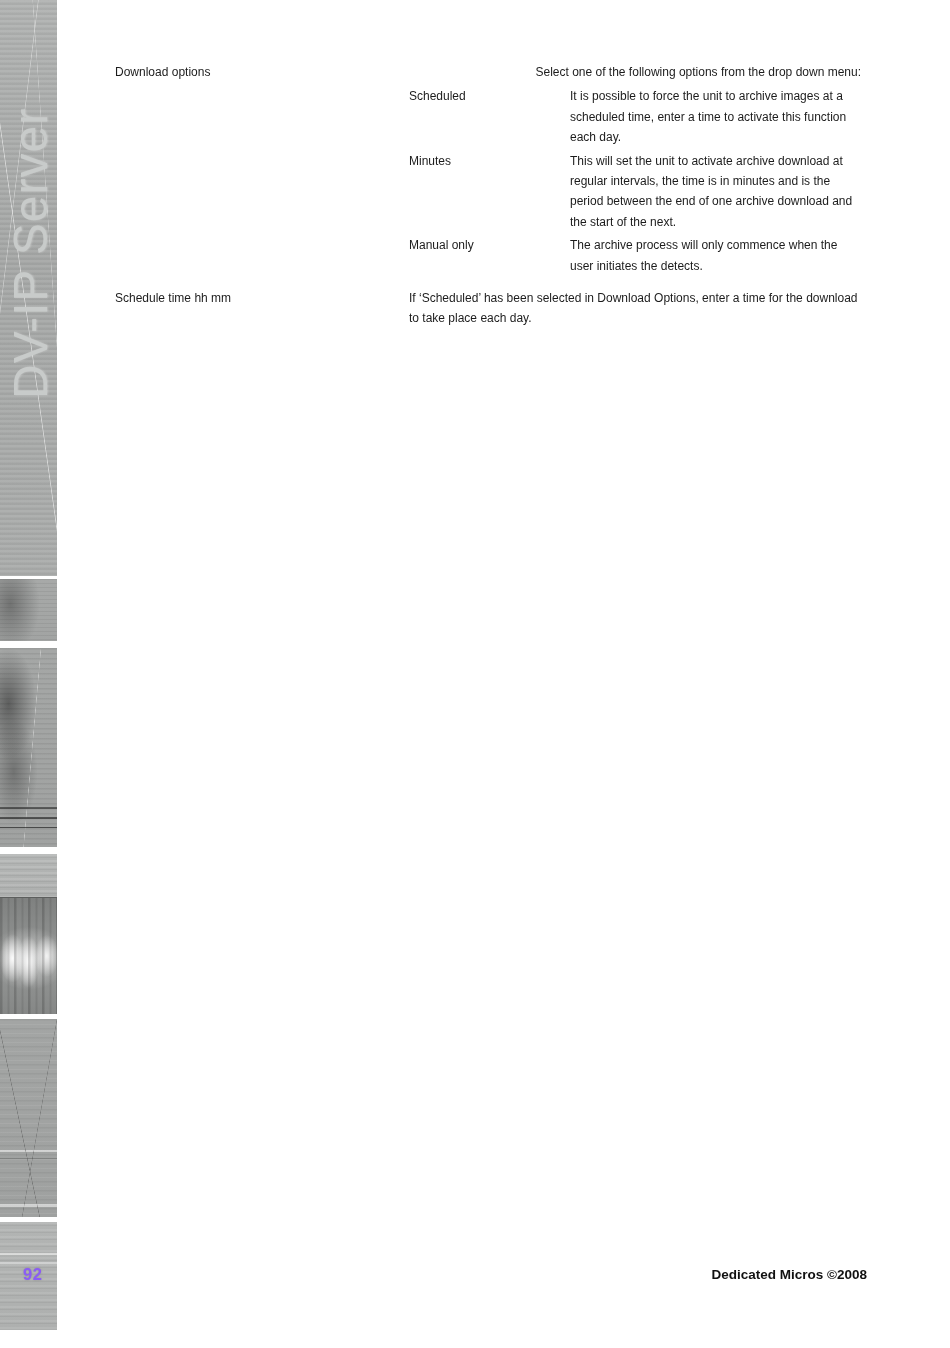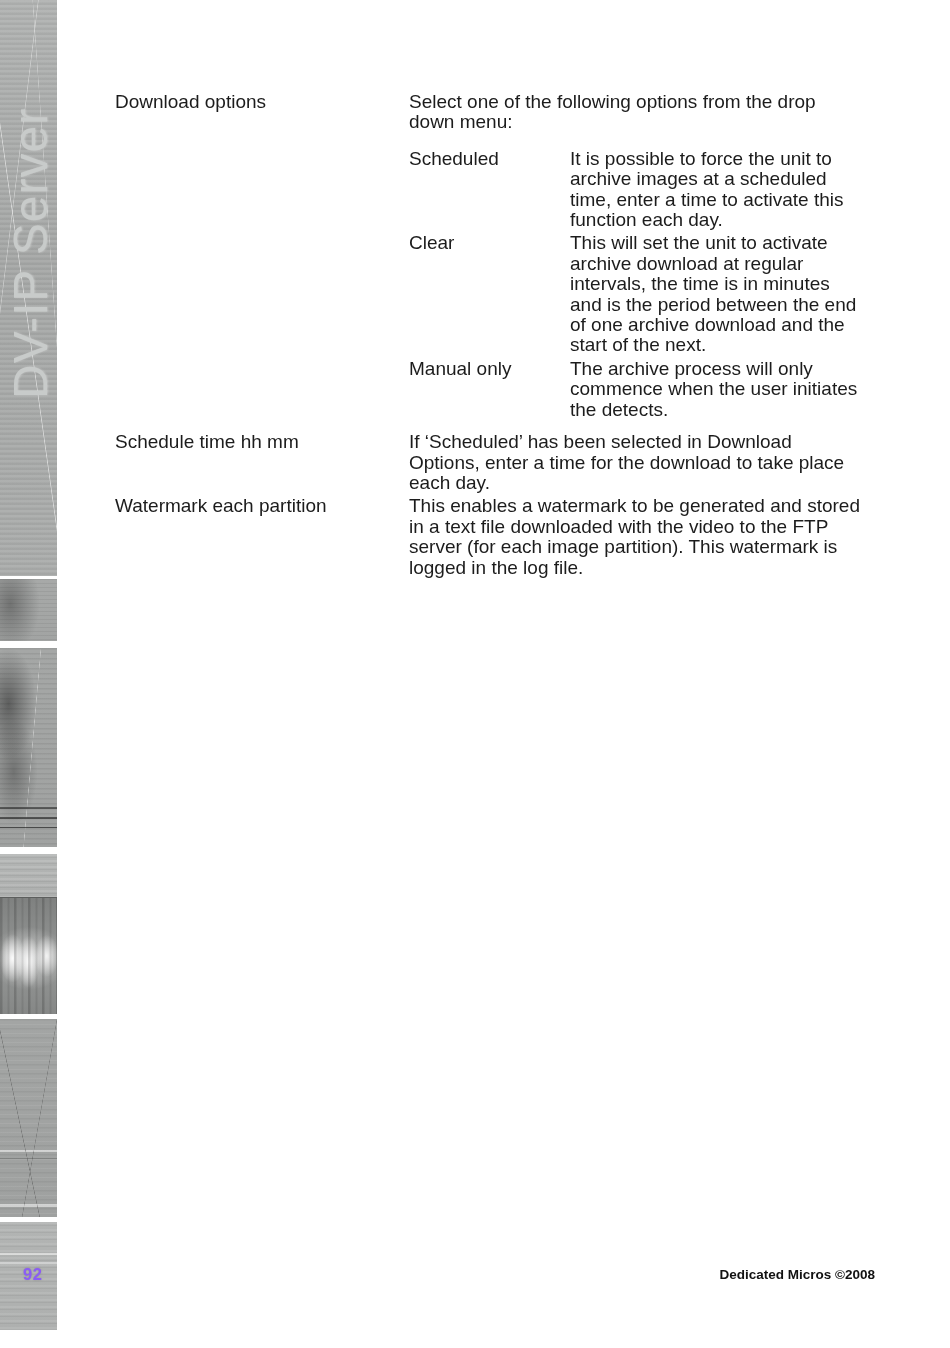--- a/index.html
+++ b/index.html
@@ -88,32 +88,32 @@
   }
   .pagenum {
     position:absolute; left:23px; top:1265px;
     font-weight:bold; font-size:16.5px; color:#8b5cf6;
     letter-spacing:.5px;
     text-shadow:0 0 2px rgba(120,120,120,.6);
   }
 
   
   #content {
-    position:absolute; left:115px; top:92px; width:746px;
-    font-size:19px; line-height:20.4px;
+    position:absolute; left:115px; top:62px; width:746px;
+    font-size:12px; line-height:20.4px;
   }
   .row { display:grid; grid-template-columns:294px 452px; margin-bottom:3px; }
   .term { padding-right:4px; }
-  .lead { margin-bottom:16px; }
+  .lead { margin-bottom:4px;text-align:right; }
   .subrow { display:grid; grid-template-columns:161px 291px; margin-bottom:3px; }
   .subrow:last-child { margin-bottom:9px; }
 
   
   #copyright {
-    position:absolute; top:1267px; right:75px;
+    position:absolute; top:1267px; right:83px;
     font-weight:bold; font-size:13.5px; color:#111111;
   }
 </style>
 </head>
 <body>
 
 <div id="sidebar">
   <div class="band band-a"></div>
   <div class="band band-b"></div>
   <div class="band band-c"></div>
@@ -130,39 +130,35 @@
   <div class="row">
     <div class="term">Download options</div>
     <div class="def">
       <div class="lead">Select one of the following options from the drop down menu:</div>
       <div class="subtable">
         <div class="subrow">
           <div class="subterm">Scheduled</div>
           <div class="subdef">It is possible to force the unit to archive images at a scheduled time, enter a time to activate this function each day.</div>
         </div>
         <div class="subrow">
-          <div class="subterm">Clear</div>
+          <div class="subterm">Minutes</div>
           <div class="subdef">This will set the unit to activate archive download at regular intervals, the time is in minutes and is the period between the end of one archive download and the start of the next.</div>
         </div>
         <div class="subrow">
           <div class="subterm">Manual only</div>
           <div class="subdef">The archive process will only commence when the user initiates the detects.</div>
         </div>
       </div>
     </div>
   </div>
 
   <div class="row">
     <div class="term">Schedule time hh mm</div>
     <div class="def">If ‘Scheduled’ has been selected in Download Options, enter a time for the download to take place each day.</div>
   </div>
 
 
 
-  <div class="row">
-    <div class="term">Watermark each partition</div>
-    <div class="def">This enables a watermark to be generated and stored in a text file downloaded with the video to the FTP server (for each image partition). This watermark is logged in the log file.</div>
-  </div>
 
 
 </main>
 
 <div id="copyright">Dedicated Micros ©2008</div>
 
 </body></html>

